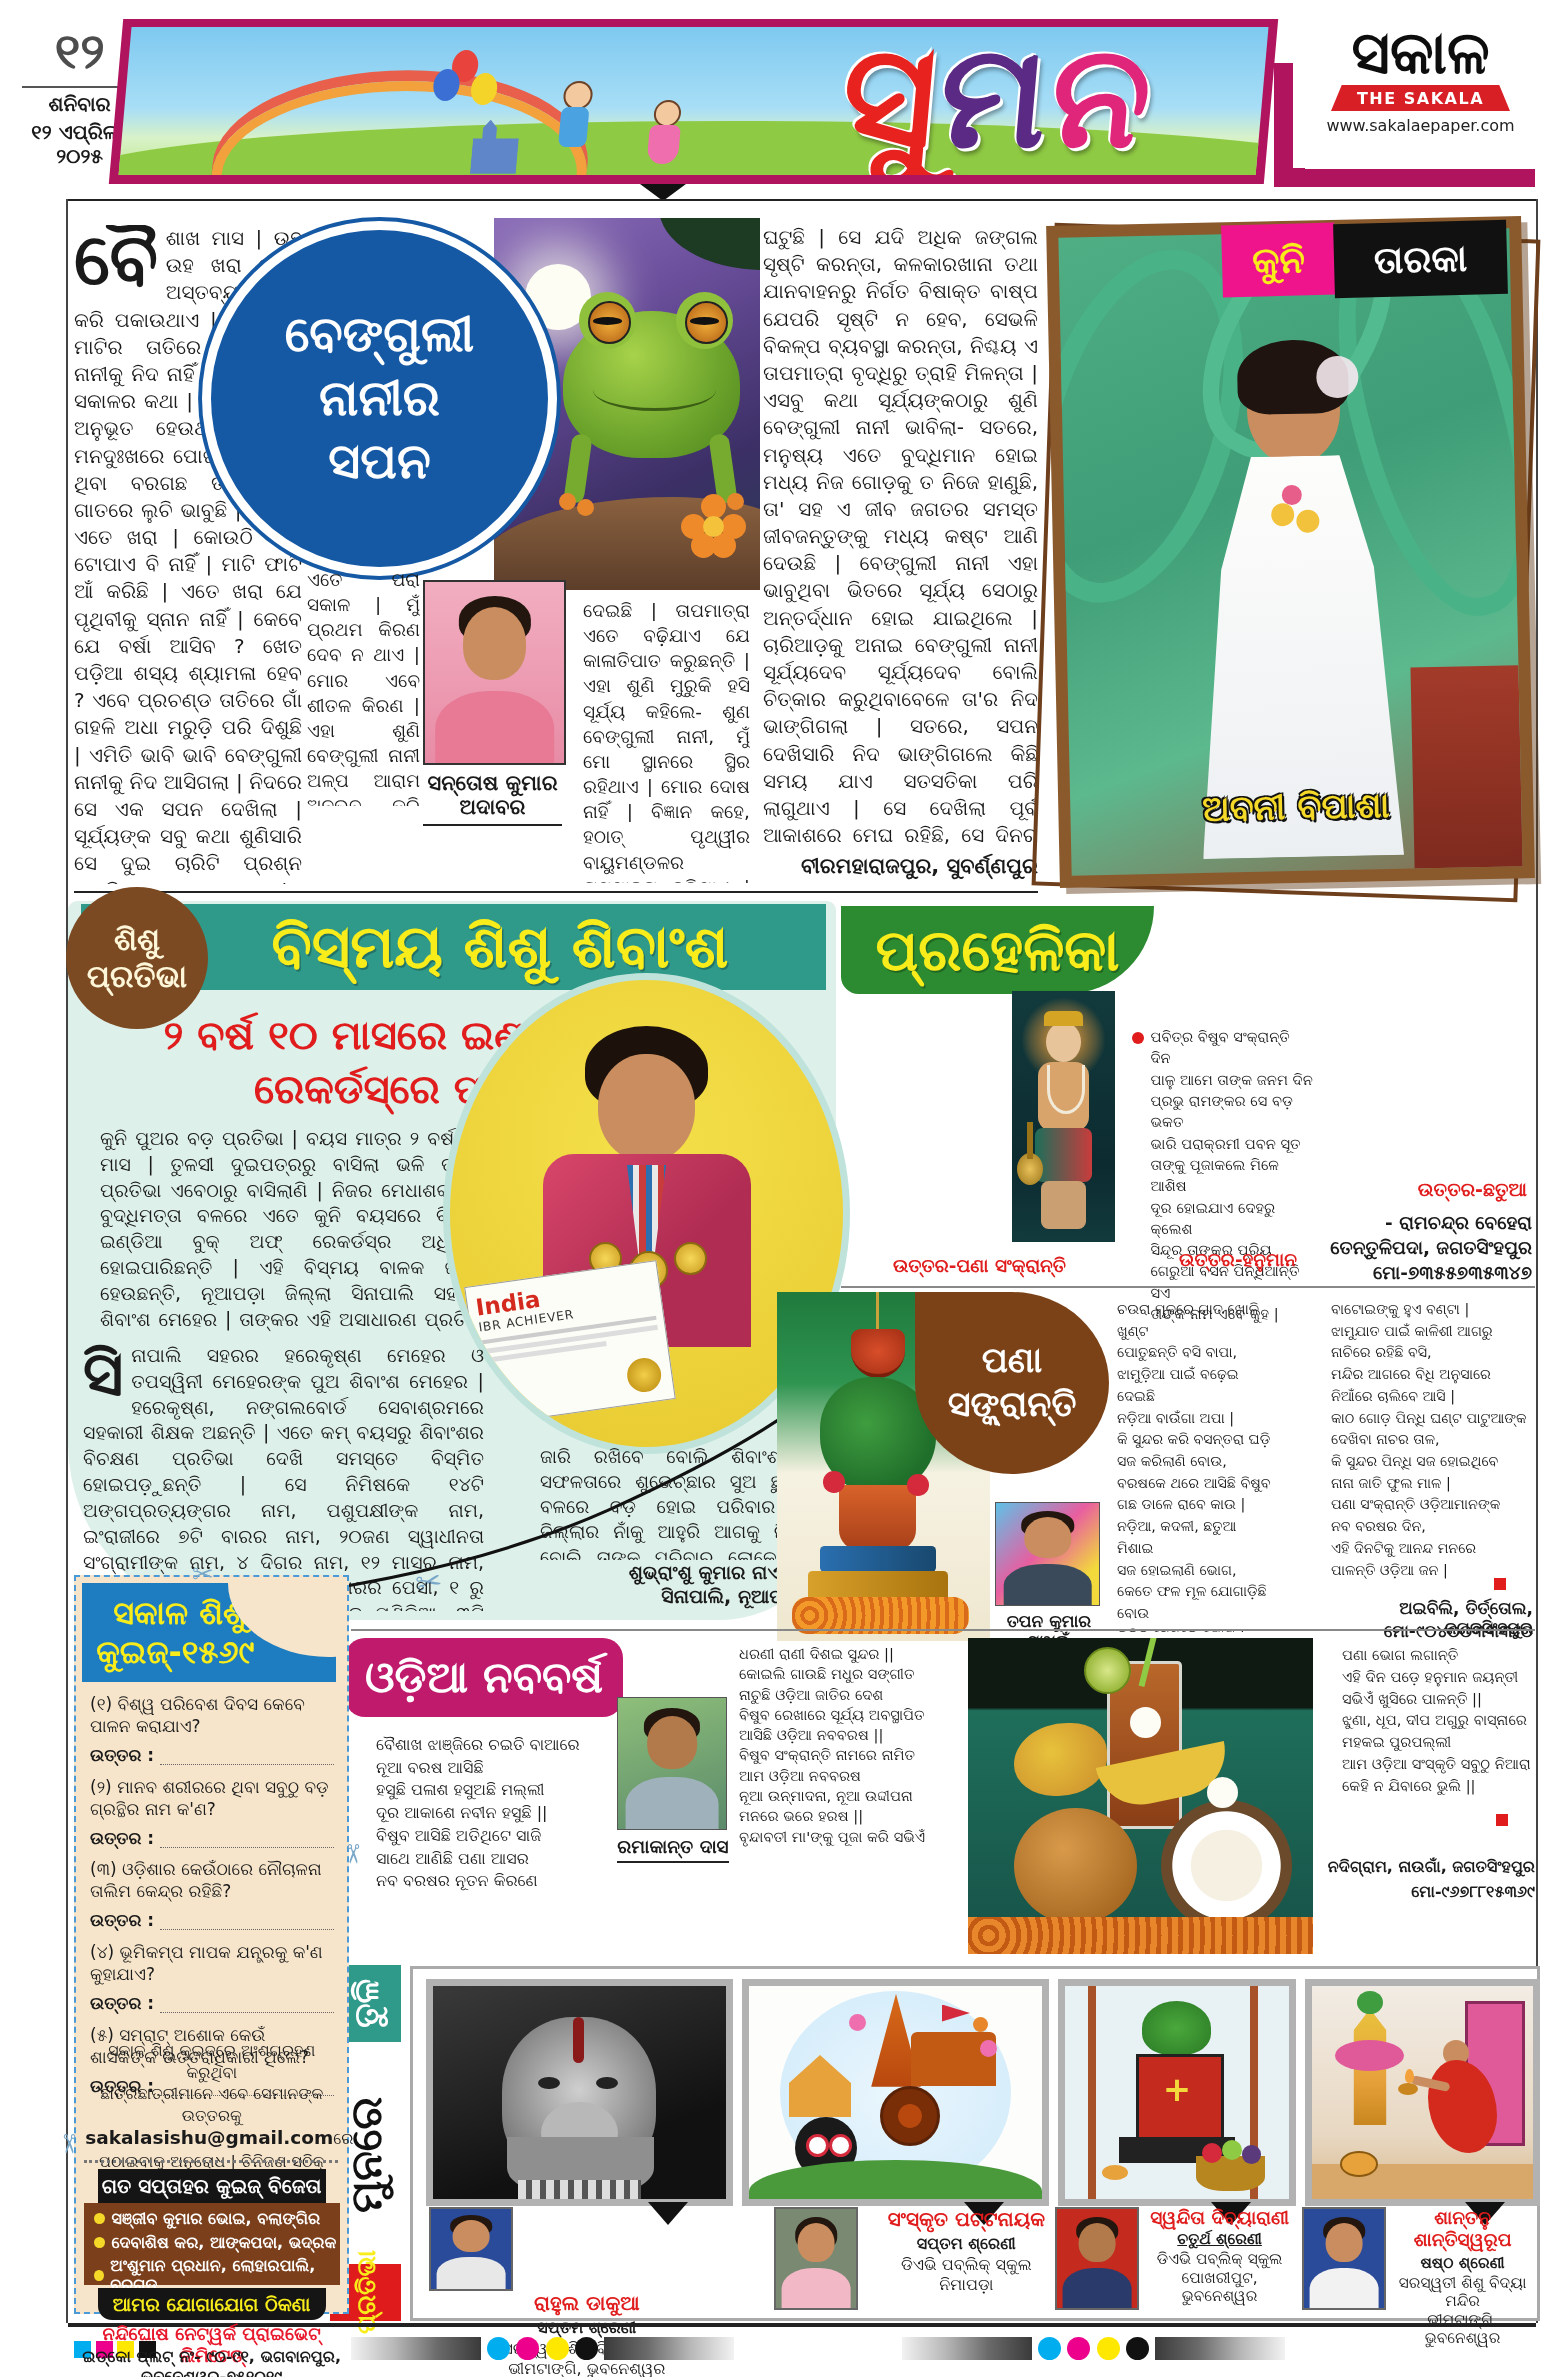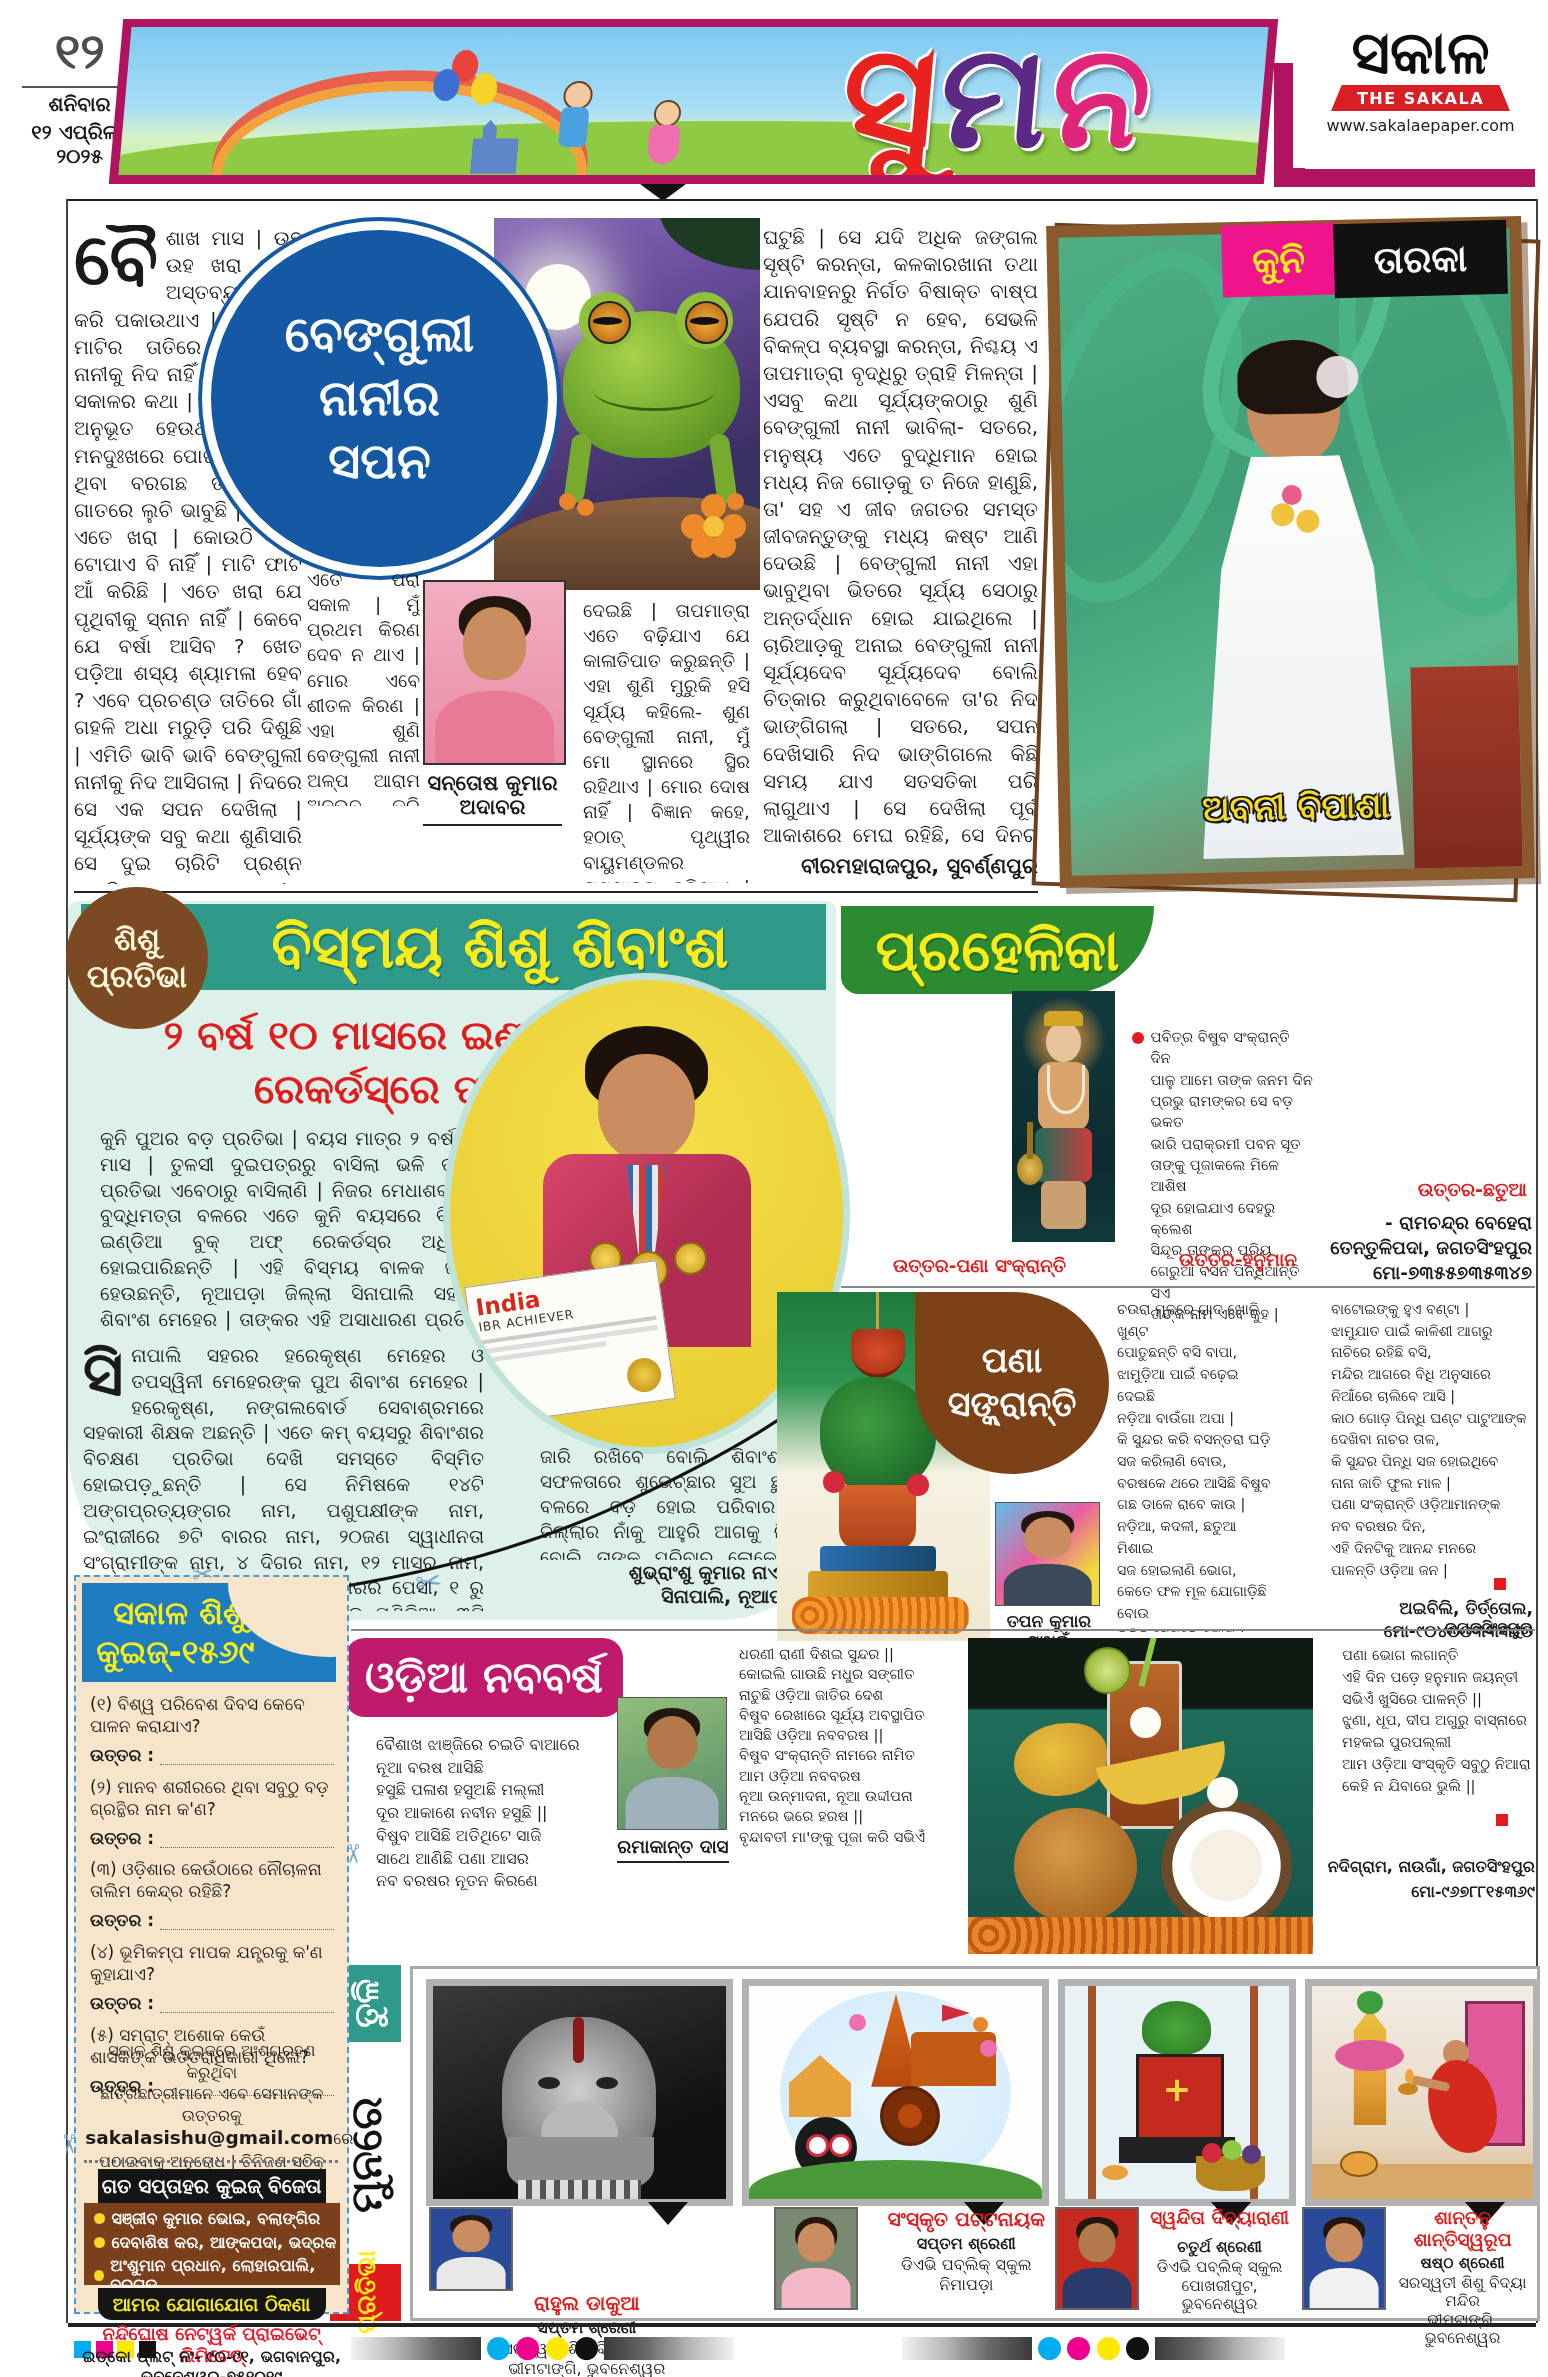--- a/index.html
+++ b/index.html
@@ -574,21 +574,21 @@
   <div class="abs" style="left:1055px;top:2207px;width:239px;display:flex;">
     <div class="abs clip" style="position:relative;width:80px;height:99px;background:#c42a1e;border:2.3px solid #666;flex:0 0 80px;">
       <div class="bust">
           <div class="hair"></div>
           <div class="head" style="background:#b2causedd;background:#b27a4a;"></div>
           <div class="body" style="background:#2a3a6a;"></div>
         </div>
     </div>
     <div class="c" style="flex:1;padding-left:6.2px;">
       <div class="b red" style="font-size:18.5px;">ସ୍ୱନ୍ଦିତା ଦିବ୍ୟାରାଣୀ</div>
-      <div class="b" style="font-size:15.4px;margin-top:9px;">ଚତୁର୍ଥ ଶ୍ରେଣୀ</div>
+      <div class="b" style="font-size:15.4px;margin-top:1px;text-decoration:underline;">ଚତୁର୍ଥ ଶ୍ରେଣୀ</div>
       <div style="font-size:15.4px;margin-top:1.5px;">ଡିଏଭି ପବ୍ଲିକ୍ ସ୍କୁଲ</div>
       <div style="font-size:15.4px;margin-top:1.5px;">ପୋଖରୀପୁଟ, ଭୁବନେଶ୍ୱର</div>
     </div>
   </div>
 
   <div class="abs" style="left:1302px;top:2207px;width:231px;display:flex;">
     <div class="abs clip" style="position:relative;width:80px;height:99px;background:#2a4a9a;border:2.3px solid #666;flex:0 0 80px;">
       <div class="bust">
           <div class="hair"></div>
           <div class="head"></div>

